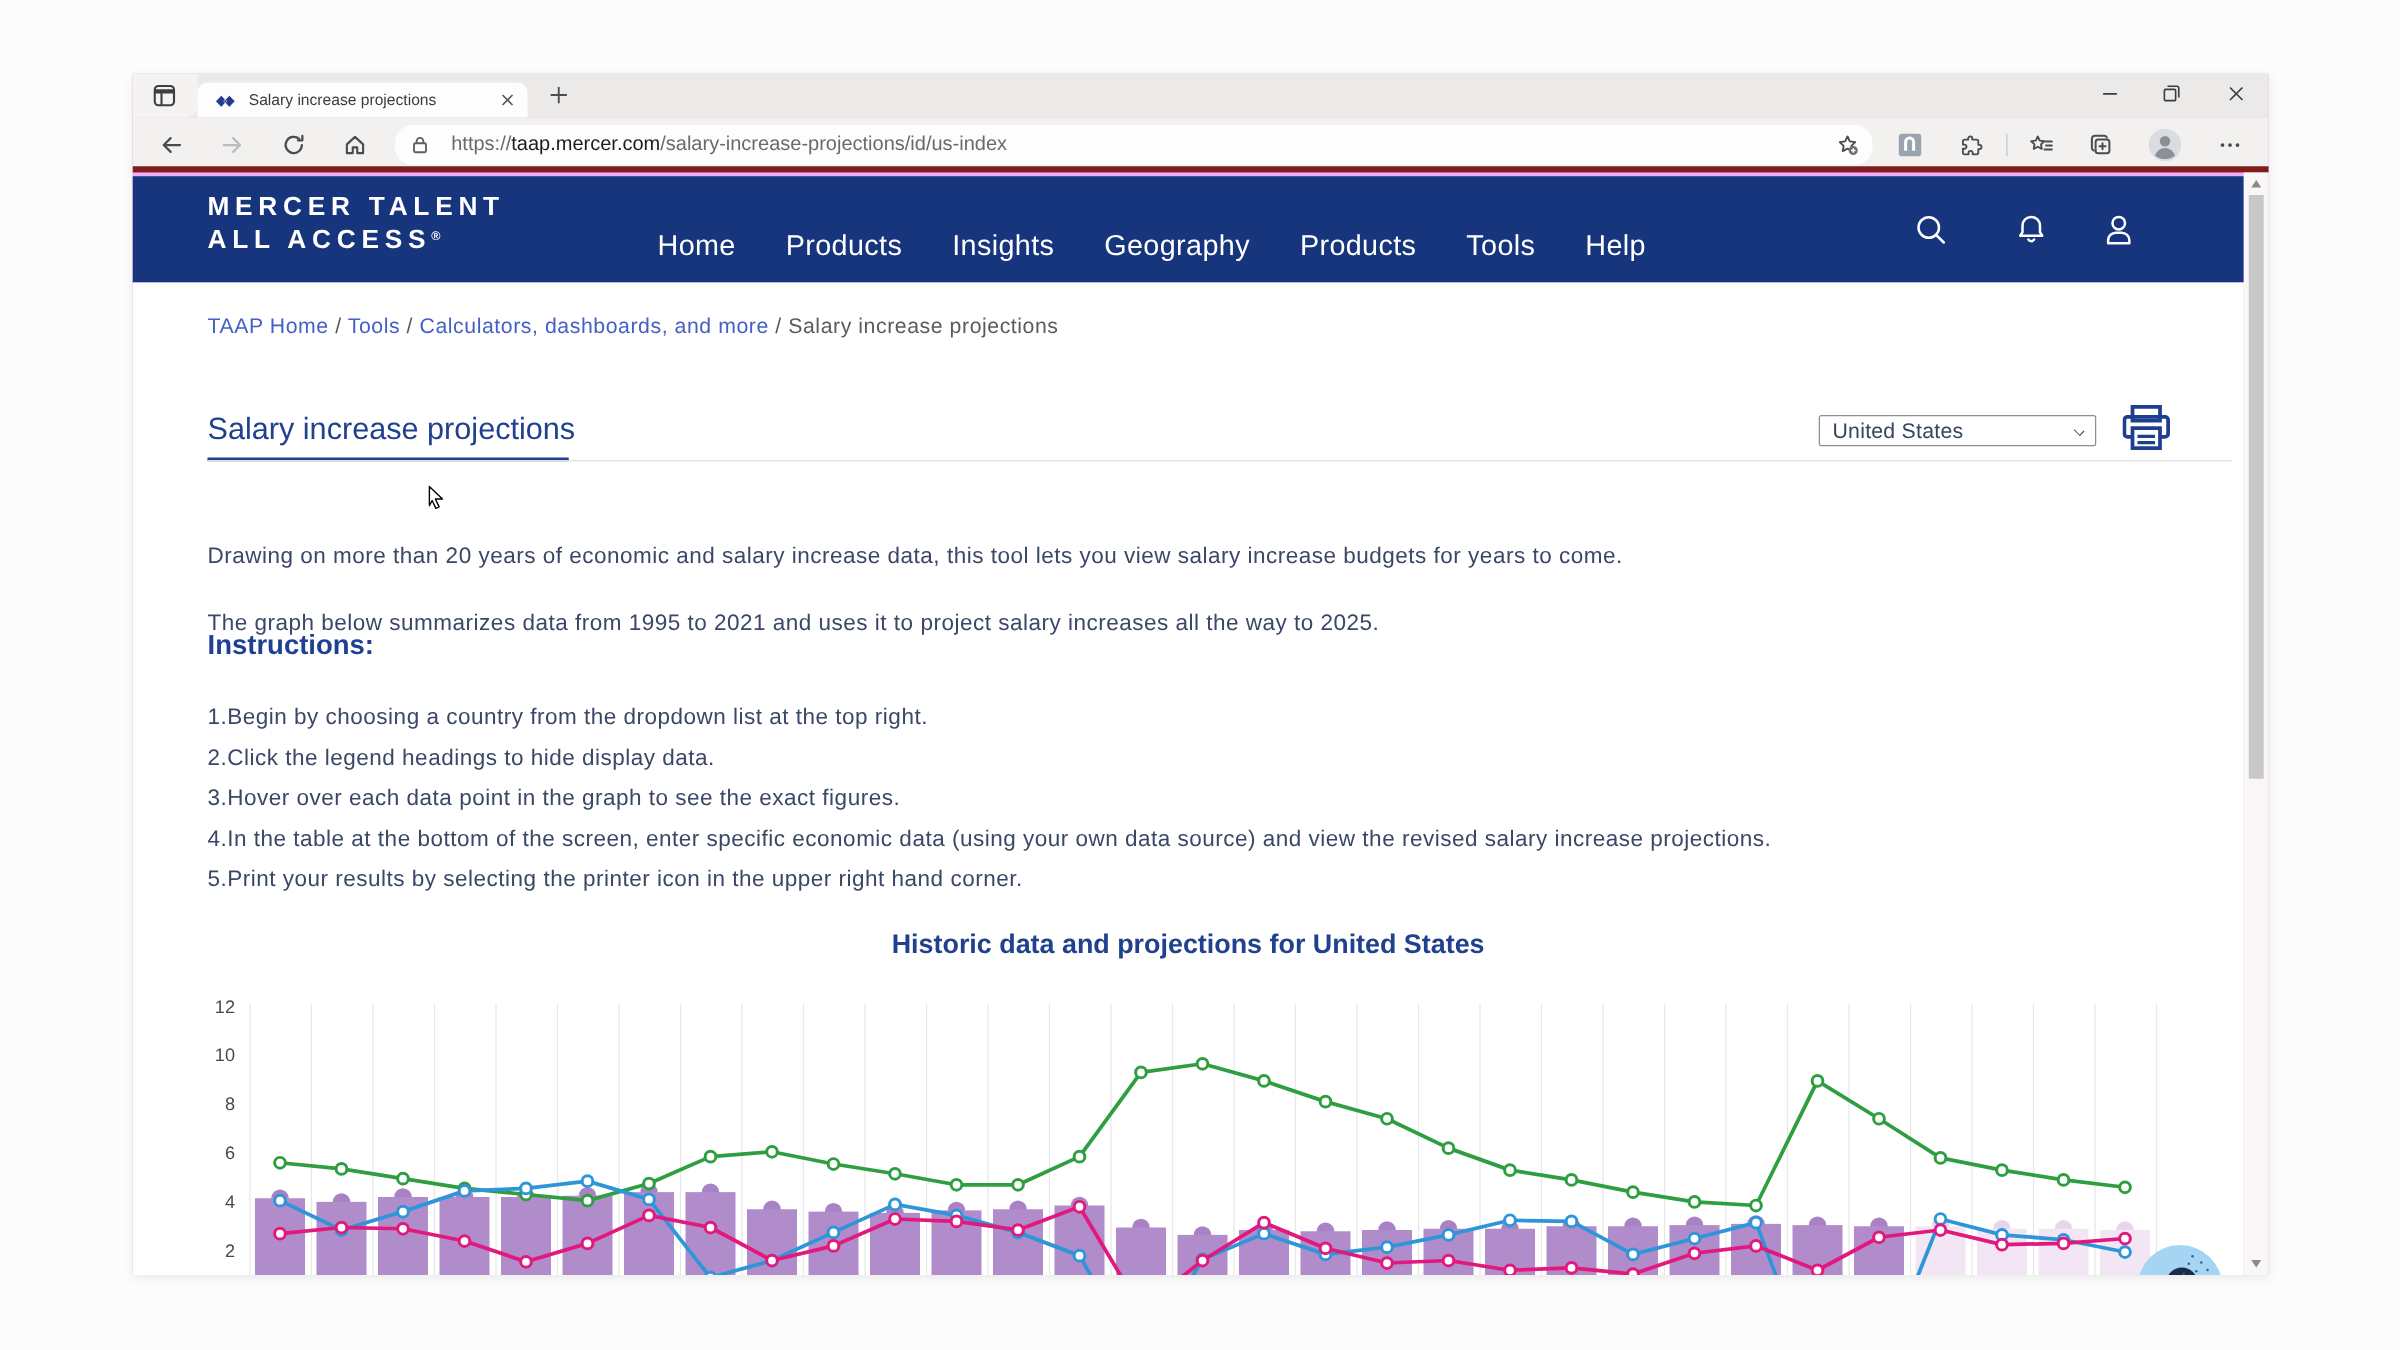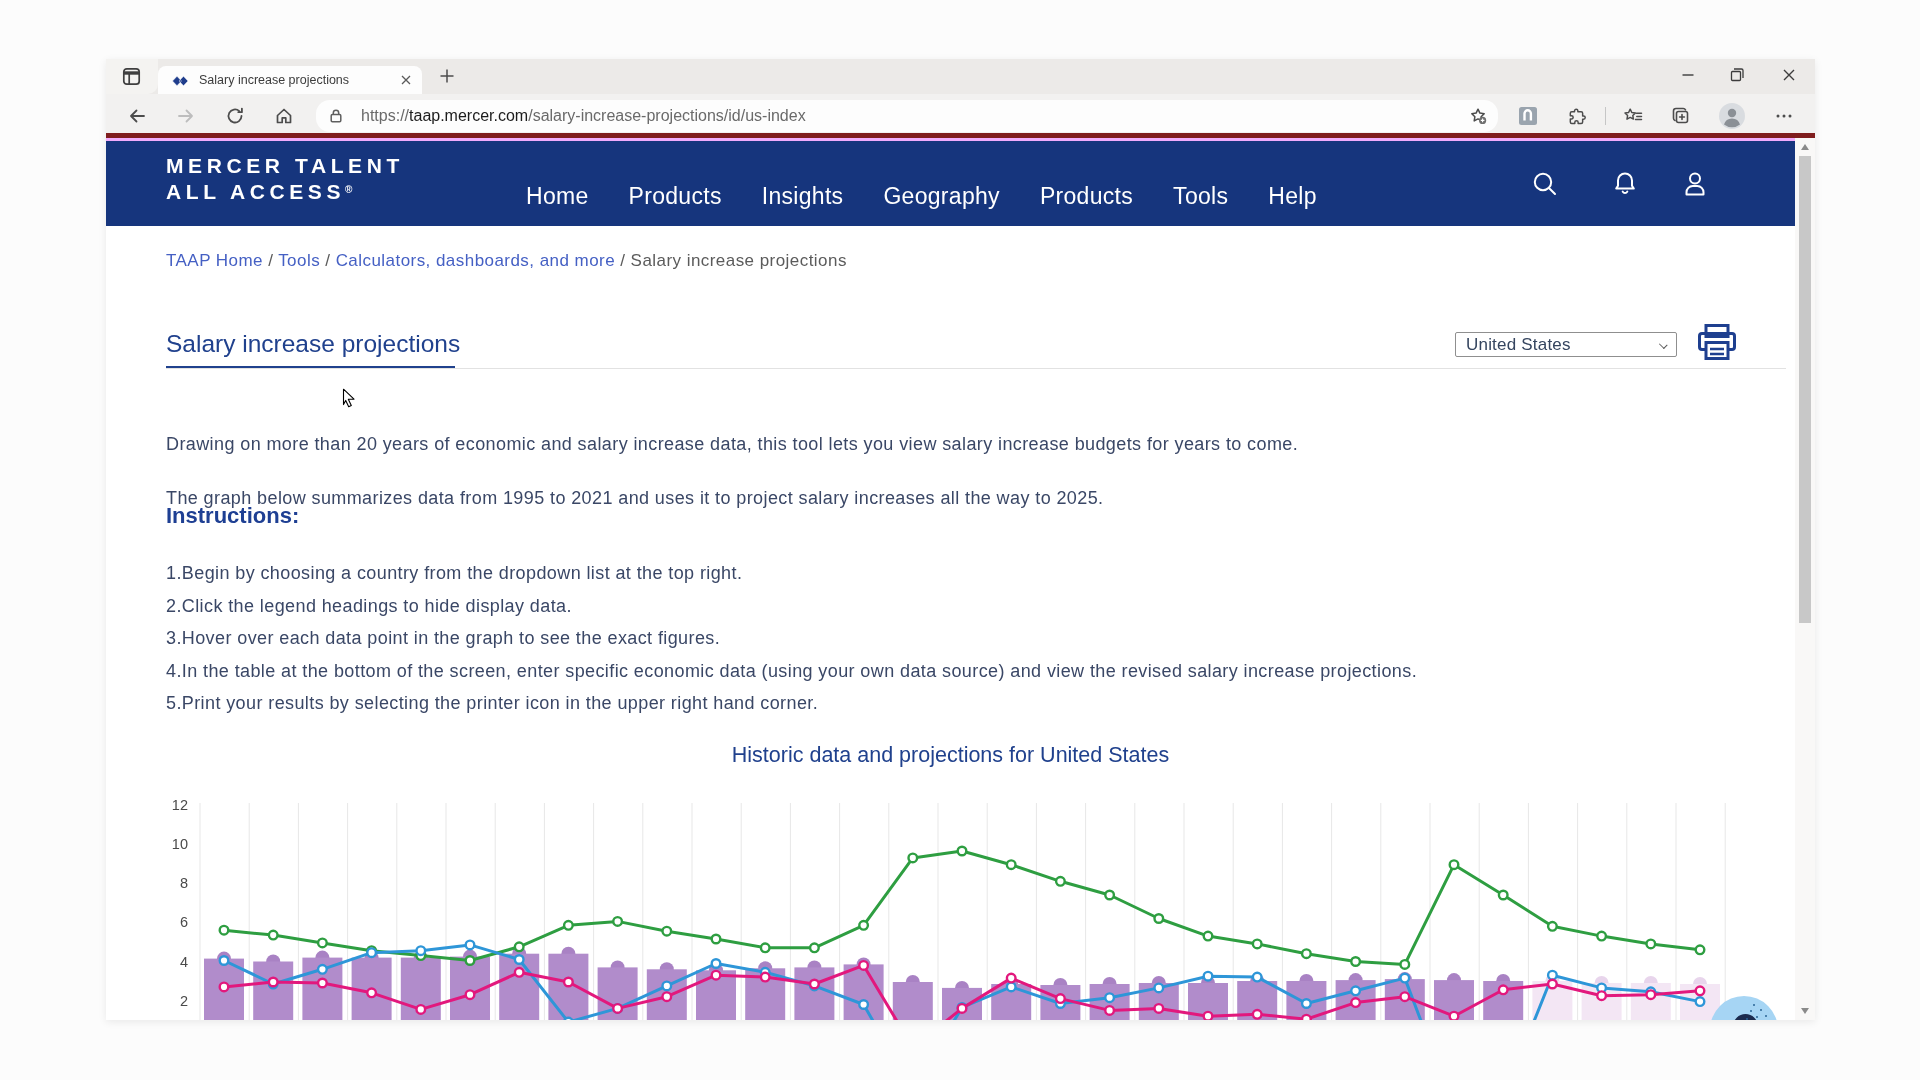--- a/index.html
+++ b/index.html
@@ -24,21 +24,21 @@
   .crumb a { color:#4560c4; text-decoration:none; }
   .h1 { position:absolute; left:60px; top:271px; font-size:24.5px; color:#20418d; }
   .h1line { position:absolute; left:60px; top:307px; width:289px; height:3px; background:#20418d; }
   .grayline { position:absolute; left:60px; top:309px; width:1620px; height:1px; background:#e2e2e2; }
   .select { position:absolute; left:1349px; top:273px; width:222px; height:25px; border:1px solid #8f8f8f; border-radius:2px; background:#fff; font-size:17px; letter-spacing:0.2px; color:#35455f; line-height:23px; padding-left:10px; }
   .select .chev { position:absolute; right:10px; top:8px; width:6.5px; height:6.5px; border-right:1.4px solid #555; border-bottom:1.4px solid #555; transform:rotate(45deg) scale(1,.75); }
   .printer { position:absolute; left:1592px; top:265px; }
   .p { position:absolute; left:60px; font-size:18px; letter-spacing:0.4px; color:#3a4766;margin-top:36px; }
   .instr { position:absolute; left:60px; top:444px; font-size:22px; font-weight:bold; color:#1e3f93; }
   .list { position:absolute; left:60px; top:498px; font-size:18px; letter-spacing:0.4px; color:#3a4766; line-height:32.5px; }
-  .ctitle { position:absolute; left:0; top:684px; width:1689px; text-align:center; font-size:21.5px; font-weight:normal; color:#20418d; }
+  .ctitle { position:absolute; left:0; top:684px; width:1689px; text-align:center; font-size:21.5px; font-weight:bold; color:#20418d; }
   .scroll { position:absolute; left:1689px; top:79px; width:20px; height:882px; background:#f9f8f7; }
   .thumb { position:absolute; left:4px; top:18px; width:12px; height:467px; background:#c8c8c8; }
   .sarrow { position:absolute; left:5.5px; width:0; height:0; border-left:4.5px solid transparent; border-right:4.5px solid transparent; }
   .up { border-bottom:6px solid #8a8a8a; }
   .dn { border-top:6px solid #8a8a8a; }
   .chat { position:absolute; left:1604px; top:937px; width:68px; height:68px; border-radius:50%; background:#a6d5f4; }
   .chat .mouth { position:absolute; left:23px; top:18px; width:25px; height:25px; border-radius:50%; background:#1b2b4e; }
   .chat .dot { position:absolute; width:2px; height:2px; border-radius:50%; background:#2a6496; }
 </style>
 </head>

